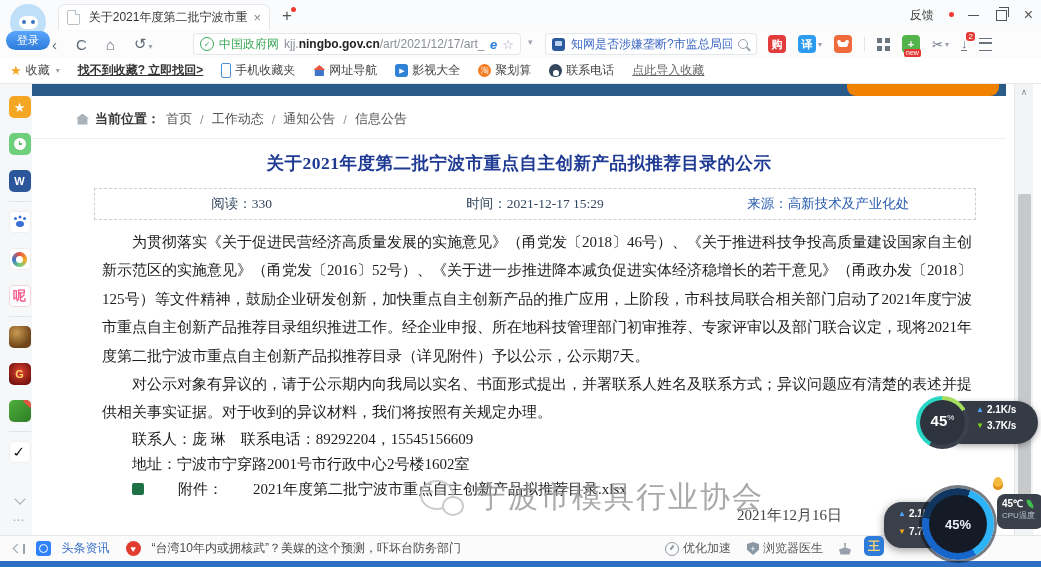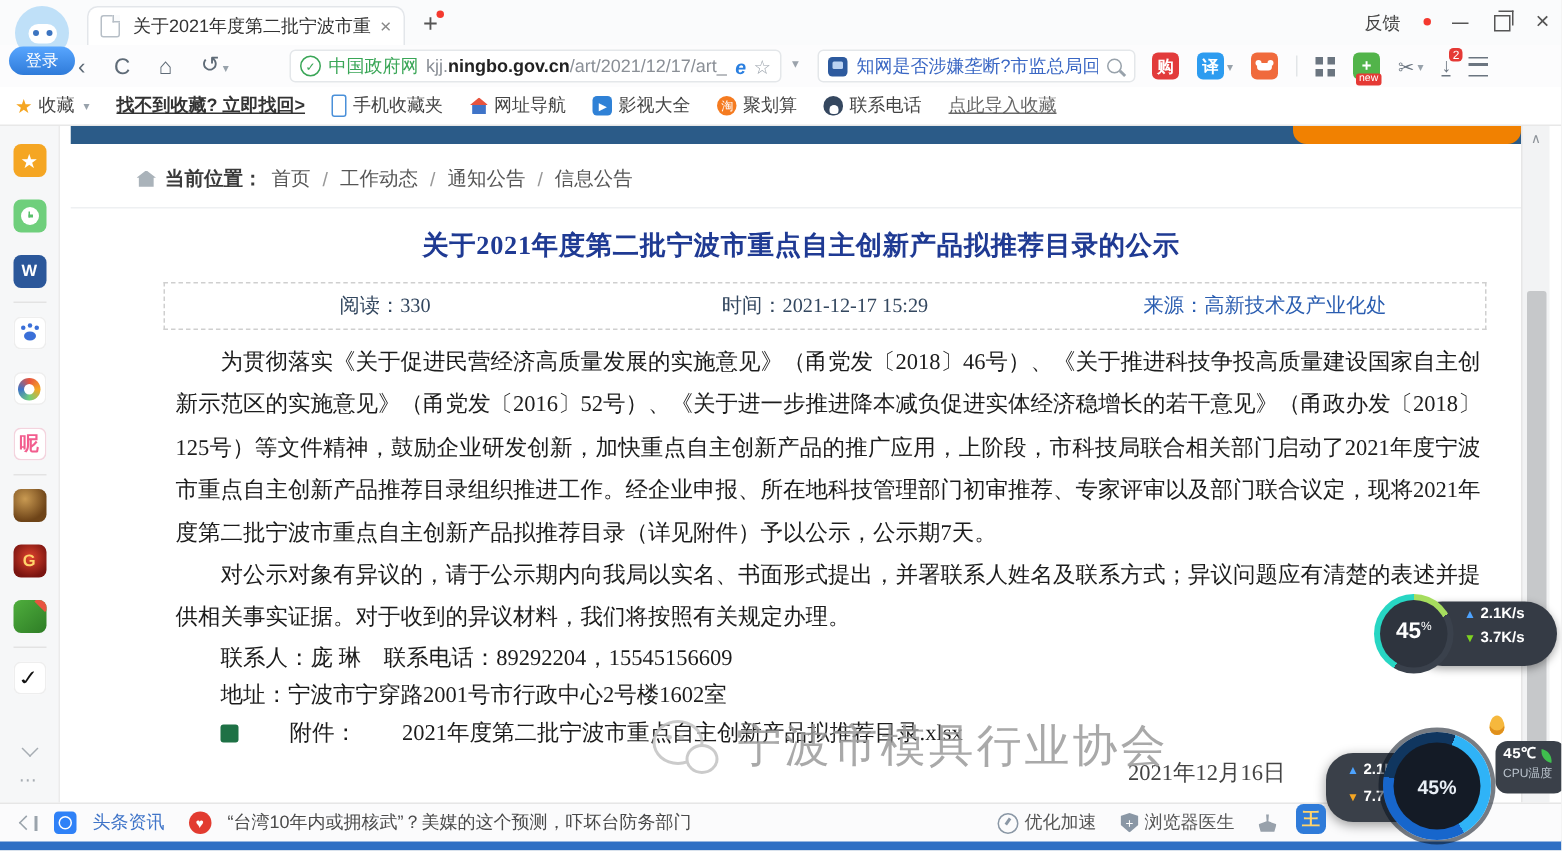--- a/index.html
+++ b/index.html
@@ -116,21 +116,21 @@
   .s-g2{background:radial-gradient(circle at 50% 40%,#e0442e,#7a1410 75%);color:#ffd36b;font-size:11px;font-weight:bold;}
   .s-g3{background:linear-gradient(140deg,#4fae3d,#2e7d26);position:relative;overflow:hidden;}
   .s-g3::after{content:"";position:absolute;right:-4px;top:-4px;width:10px;height:10px;background:#e8543f;transform:rotate(45deg);}
   .s-nike{background:#fff;box-shadow:0 0 0 1px #eee inset;color:#111;}
   .nike-sw{font-size:12px;display:inline-block;transform:rotate(-12deg) scaleX(1.5);}
   .s-bottom{margin-top:auto;display:flex;flex-direction:column;align-items:center;gap:10px;padding-bottom:8px;}
   .chev-dn{width:7px;height:7px;border-right:1.6px solid #a7adb3;border-bottom:1.6px solid #a7adb3;transform:rotate(45deg);}
   .dots3{color:#a7adb3;font-size:12px;letter-spacing:2px;}
 
   
-  .page{position:absolute;left:47px;top:0;width:974px;height:451px;background:#fff;overflow:hidden;}
+  .page{position:absolute;left:32px;top:0;width:974px;height:451px;background:#fff;overflow:hidden;}
   .page-navy{height:12px;background:#2b5b88;position:relative;}
   .orange-frag{position:absolute;left:815px;top:0;width:152px;height:12px;background:#f18101;border-radius:0 0 9px 9px;}
   .crumbs{display:flex;align-items:center;gap:6px;padding:14px 0 10px 44px;border-bottom:1px solid #eef0f2;font-size:13px;color:#555;}
   .home-ic{width:13px;height:11px;background:#aab3ba;clip-path:polygon(50% 0,100% 45%,88% 45%,88% 100%,12% 100%,12% 45%,0 45%);}
   .crumb-label{font-weight:bold;color:#3a3a3a;}
   .crumb-sep{color:#999;margin:0 2px;}
   .doc-title{margin-top:12px;text-align:center;font-family:"Liberation Serif",serif;font-weight:bold;
              font-size:17.5px;color:#1f3a93;letter-spacing:.5px;}
   .metabox{margin:13px 30px 0 62px;border:1px dashed #cfcfcf;padding:6px 0;display:flex;
            font-family:"Liberation Serif",serif;font-size:13.5px;color:#33475f;}
@@ -197,21 +197,21 @@
   .c-pill{position:absolute;left:26px;top:16px;width:98px;height:46px;background:#3a4049;border-radius:18px;box-shadow:0 2px 8px rgba(0,0,0,.4);}
   .c-up{position:absolute;left:40px;top:22px;font-size:10px;color:#fff;font-weight:bold;display:flex;gap:3px;align-items:center;}
   .c-dn{position:absolute;left:40px;top:40px;font-size:10px;color:#fff;font-weight:bold;display:flex;gap:3px;align-items:center;}
   .arr-orange{color:#f5a623;font-size:8px;}
   .c-ball{position:absolute;left:64px;top:2px;width:72px;height:72px;border-radius:50%;
           background:conic-gradient(from 20deg,#2fb3f7 0 130deg,#1766cc 130deg 260deg,#10365f 260deg 360deg);
           display:flex;align-items:center;justify-content:center;box-shadow:0 0 0 3px rgba(8,16,30,.55);}
   .c-ball-in{width:58px;height:58px;border-radius:50%;background:#141b26;display:flex;align-items:center;justify-content:center;
              color:#e8eef5;font-size:13px;font-weight:bold;}
   .c-temp{position:absolute;left:139px;top:8px;width:47px;height:35px;background:#3a4049;border-radius:8px;padding:4px 5px;box-sizing:border-box;}
-  .c-temp-row{display:flex;align-items:center;gap:3px;font-size:10px;color:#fff;font-weight:bold;line-height:12px;font-family:Liberation Mono, monospace;}
+  .c-temp-row{display:flex;align-items:center;gap:3px;font-size:10px;color:#fff;font-weight:bold;line-height:12px;}
   .leaf{width:8px;height:8px;background:#3fbf4e;border-radius:0 100% 0 100%;transform:rotate(10deg);}
   .c-temp-lb{font-size:8px;color:#b9c2cc;line-height:11px;}
   .flame{position:absolute;left:135px;top:-9px;width:10px;height:13px;background:#f6b83d;
          border-radius:50% 50% 50% 50%/62% 62% 38% 38%;box-shadow:inset 0 -3px 0 #e0901c;}
   .king{position:absolute;left:6px;top:50px;width:20px;height:20px;background:#2f7bd9;border-radius:5px;
         color:#ffd36b;font-size:12px;font-weight:bold;display:flex;align-items:center;justify-content:center;}
 </style>
 </head>
 <body>
 

